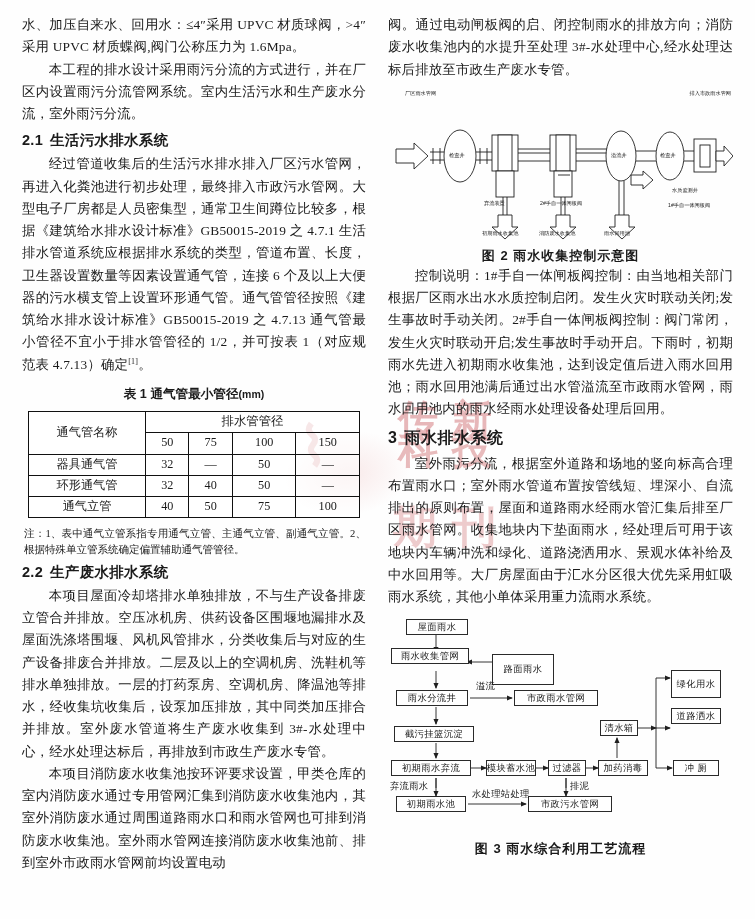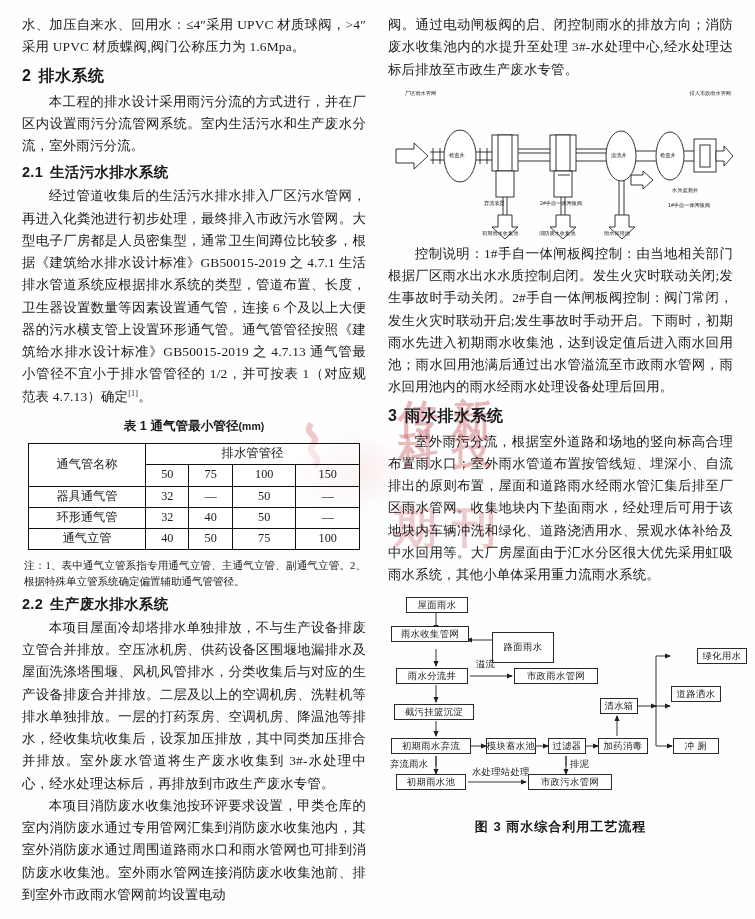--- a/index.html
+++ b/index.html
@@ -166,23 +166,20 @@
   <div class="watermark wm-left"></div>
   <div class="wm-glyphs wm-g1">⌇</div>
   <div class="wm-glyphs wm-g2">传 新</div>
   <div class="wm-glyphs wm-g3">科 技</div>
   <div class="wm-glyphs wm-g4">期 刊</div>
 
   <div class="col">
 
     <p class="body">水、加压自来水、回用水：≤4″采用 UPVC 材质球阀，&gt;4″采用 UPVC 材质蝶阀,阀门公称压力为 1.6Mpa。</p>
 
-    <h2 class="sec">
-      <span class="sec-num">2</span><span>排水系统</span>
-    </h2>
     <p class="body indent">本工程的排水设计采用雨污分流的方式进行，并在厂区内设置雨污分流管网系统。室内生活污水和生产废水分流，室外雨污分流。</p>
 
     <h3 class="subsec">
       <span class="sec-num">2.1</span><span>生活污水排水系统</span>
     </h3>
     <p class="body indent"><span>经过管道收集后的生活污水排水排入厂区污水管网，再进入化粪池进行初步处理，最终排入市政污水管网。大型电子厂房都是人员密集型，通常卫生间蹲位比较多，根据《建筑给水排水设计标准》GB50015-2019 之 4.7.1 生活排水管道系统应根据排水系统的类型，管道布置、长度，卫生器设置数量等因素设置通气管，连接 6 个及以上大便器的污水横支管上设置环形通气管。通气管管径按照《建筑给水排水设计标准》GB50015-2019 之 4.7.13 通气管最小管径不宜小于排水管管径的 1/2，并可按表 1（对应规范表 4.7.13）确定</span><span class="sup">[1]</span><span>。</span></p>
 
     <div class="tbl-caption">
       <span>表 1  通气管最小管径</span><span class="unit">(mm)</span>
     </div>
@@ -308,20 +305,21 @@
       <div class="tiny" style="position:absolute; left:272px; top:62px;">检查井</div>
       <div class="tiny" style="position:absolute; left:96px; top:110px;">弃流装置</div>
       <div class="tiny" style="position:absolute; left:152px; top:110px;">2#手自一体闸板阀</div>
       <div class="tiny" style="position:absolute; left:284px; top:97px;">水质监测井</div>
       <div class="tiny" style="position:absolute; left:280px; top:112px;">1#手自一体闸板阀</div>
       <div class="tiny" style="position:absolute; left:94px; top:140px;">初期雨水收集池</div>
       <div class="tiny" style="position:absolute; left:151px; top:140px;">消防废水收集池</div>
       <div class="tiny" style="position:absolute; left:216px; top:140px;">雨水回用池</div>
     </div>
 
+    <div class="fig-caption">图 2   雨水收集控制示意图</div>
 
     <p class="body indent">控制说明：1#手自一体闸板阀控制：由当地相关部门根据厂区雨水出水水质控制启闭。发生火灾时联动关闭;发生事故时手动关闭。2#手自一体闸板阀控制：阀门常闭，发生火灾时联动开启;发生事故时手动开启。下雨时，初期雨水先进入初期雨水收集池，达到设定值后进入雨水回用池；雨水回用池满后通过出水管溢流至市政雨水管网，雨水回用池内的雨水经雨水处理设备处理后回用。</p>
 
     <h2 class="sec">
       <span class="sec-num">3</span><span>雨水排水系统</span>
     </h2>
     <p class="body indent">室外雨污分流，根据室外道路和场地的竖向标高合理布置雨水口；室外雨水管道布置按管线短、埋深小、自流排出的原则布置，屋面和道路雨水经雨水管汇集后排至厂区雨水管网。收集地块内下垫面雨水，经处理后可用于该地块内车辆冲洗和绿化、道路浇洒用水、景观水体补给及中水回用等。大厂房屋面由于汇水分区很大优先采用虹吸雨水系统，其他小单体采用重力流雨水系统。</p>
 
     <div class="fig3-wrap">
       <svg width="345" height="172" viewBox="0 0 345 172">
@@ -366,21 +364,21 @@
       <div class="fbox" style="left:104px; top:38px; width:62px; height:31px;">路面雨水</div>
       <div class="fbox" style="left:3px;  top:32px; width:78px; height:16px;">雨水收集管网</div>
       <div class="fbox" style="left:8px;  top:74px; width:72px; height:16px;">雨水分流井</div>
       <div class="fbox" style="left:126px; top:74px; width:84px; height:16px;">市政雨水管网</div>
       <div class="fbox" style="left:6px;  top:110px; width:80px; height:16px;">截污挂篮沉淀</div>
       <div class="fbox" style="left:3px;  top:144px; width:80px; height:16px;">初期雨水弃流</div>
       <div class="fbox" style="left:98px; top:144px; width:50px; height:16px;">模块蓄水池</div>
       <div class="fbox" style="left:160px; top:144px; width:38px; height:16px;">过滤器</div>
       <div class="fbox" style="left:210px; top:144px; width:50px; height:16px;">加药消毒</div>
       <div class="fbox" style="left:212px; top:104px; width:38px; height:16px;">清水箱</div>
-      <div class="fbox" style="left:283px; top:54px; width:50px; height:16px;margin-left:26px;">绿化用水</div>
+      <div class="fbox" style="left:283px; top:54px; width:50px; height:28px;">绿化用水</div>
       <div class="fbox" style="left:283px; top:92px; width:50px; height:16px;">道路洒水</div>
       <div class="fbox" style="left:285px; top:144px; width:46px; height:16px;">冲  厕</div>
       <div class="fbox" style="left:8px;  top:180px; width:70px; height:16px;">初期雨水池</div>
       <div class="fbox" style="left:140px; top:180px; width:84px; height:16px;">市政污水管网</div>
 
       <svg width="345" height="200" viewBox="0 0 345 200" style="position:absolute;left:0;top:0;pointer-events:none;">
         <g stroke="#1f1f1f" stroke-width="0.9" fill="none">
           <line x1="178" y1="162" x2="178" y2="180" marker-end="url(#ar)"></line>
           <line x1="48" y1="162" x2="48" y2="180" marker-end="url(#ar)"></line>
           <line x1="80" y1="188" x2="138" y2="188" marker-end="url(#ar)"></line>

